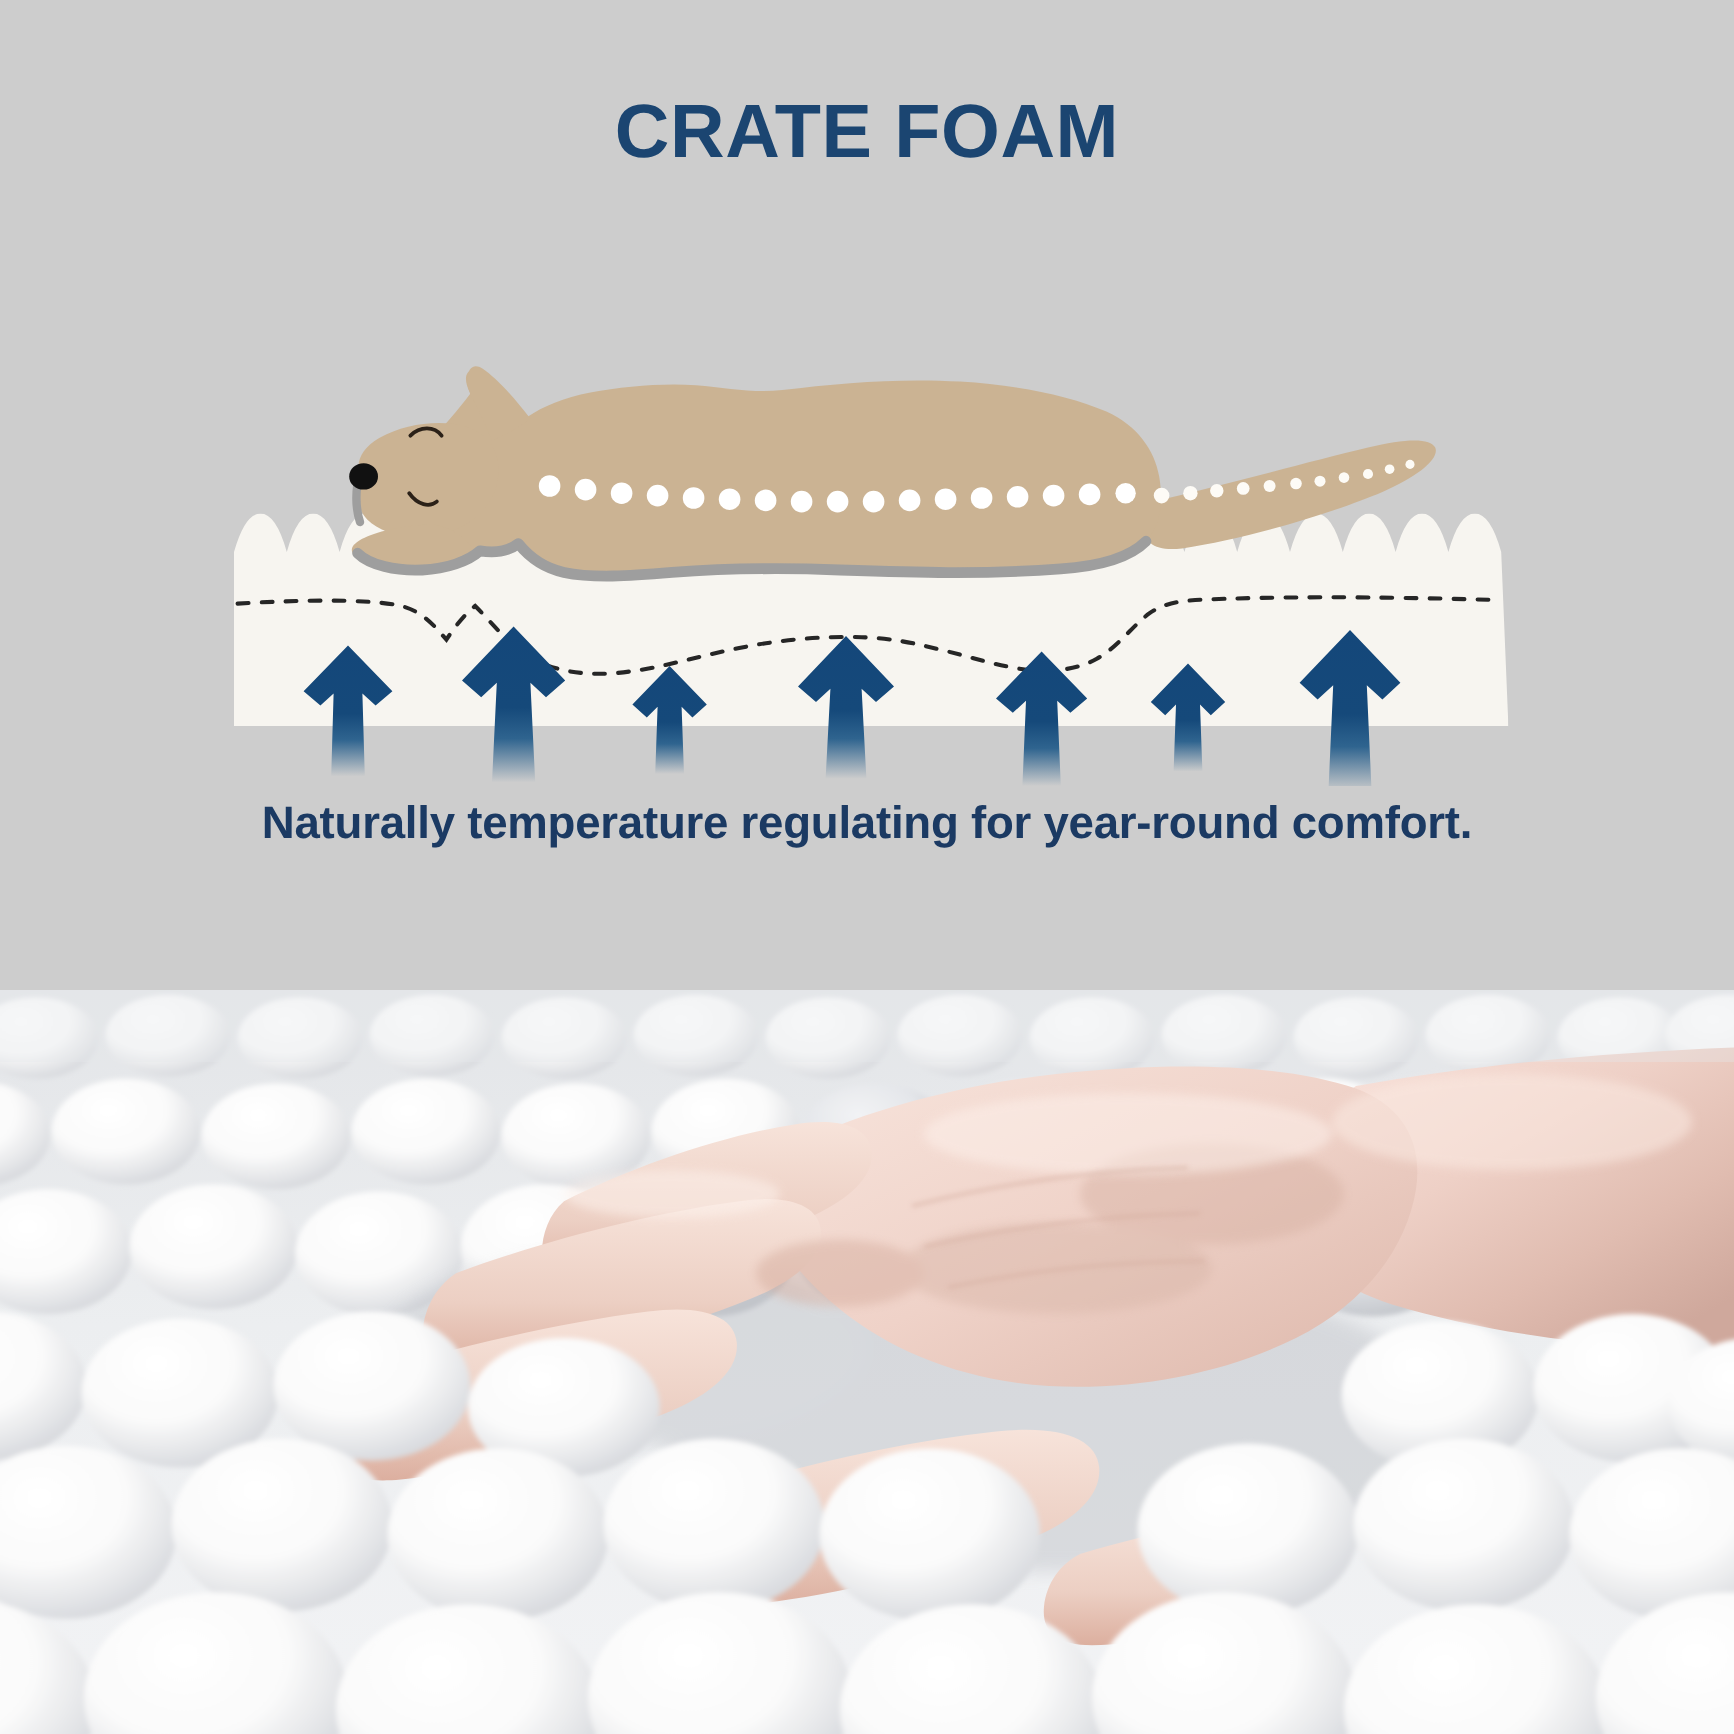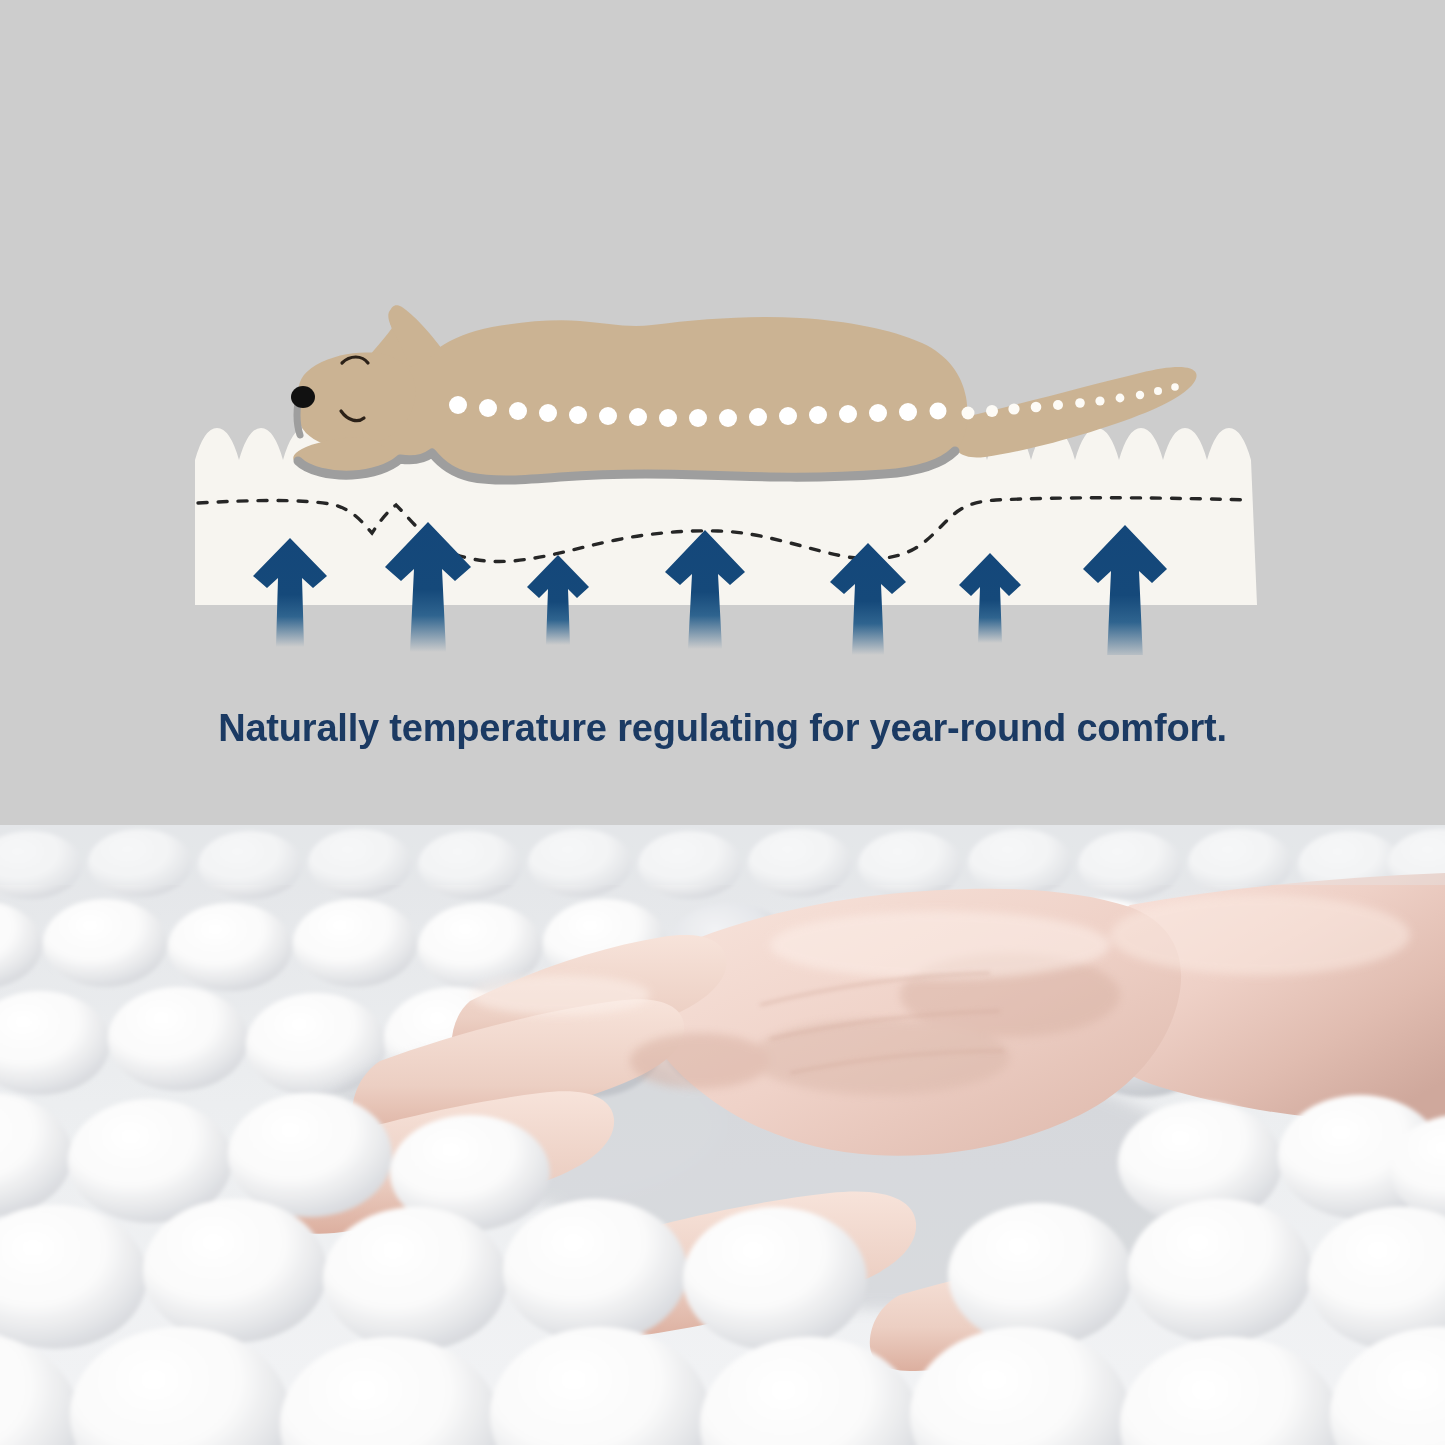--- a/index.html
+++ b/index.html
@@ -28,21 +28,21 @@
     text-transform:uppercase;
   }
   .headline .ln{display:block;}
 
   
   .illus{position:absolute;left:0;top:285px;width:1445px;height:370px;}
   .illus svg{display:block;width:1445px;height:370px;}
 
   
   .subtitle{
-    position:absolute;left:0;top:699px;width:1445px;
+    position:absolute;left:0;top:657px;width:1445px;
     text-align:center;color:#1b3a63;
   }
   .subtitle .sl{
     display:block;
     font-size:38px;
     line-height:1.55;
     font-weight:bold;
     letter-spacing:-0.2px;
     white-space:nowrap;
   }
@@ -55,20 +55,21 @@
   .photo svg{display:block;width:1445px;height:620px;}
 </style>
 </head>
 <body>
 
 <div class="page">
 
   <div class="top-panel">
 
     <div class="headline">
+      <span class="ln">CRATE FOAM</span>
     </div>
 
     <div class="illus">
       <svg viewBox="0 0 1445 370" xmlns="http://www.w3.org/2000/svg">
         <defs>
           <linearGradient id="arrowGrad" x1="0" y1="0" x2="0" y2="1">
             <stop offset="0%" stop-color="#14477a"></stop>
             <stop offset="52%" stop-color="#15497a"></stop>
             <stop offset="72%" stop-color="#2f648f"></stop>
             <stop offset="100%" stop-color="#cdcdcd"></stop>

